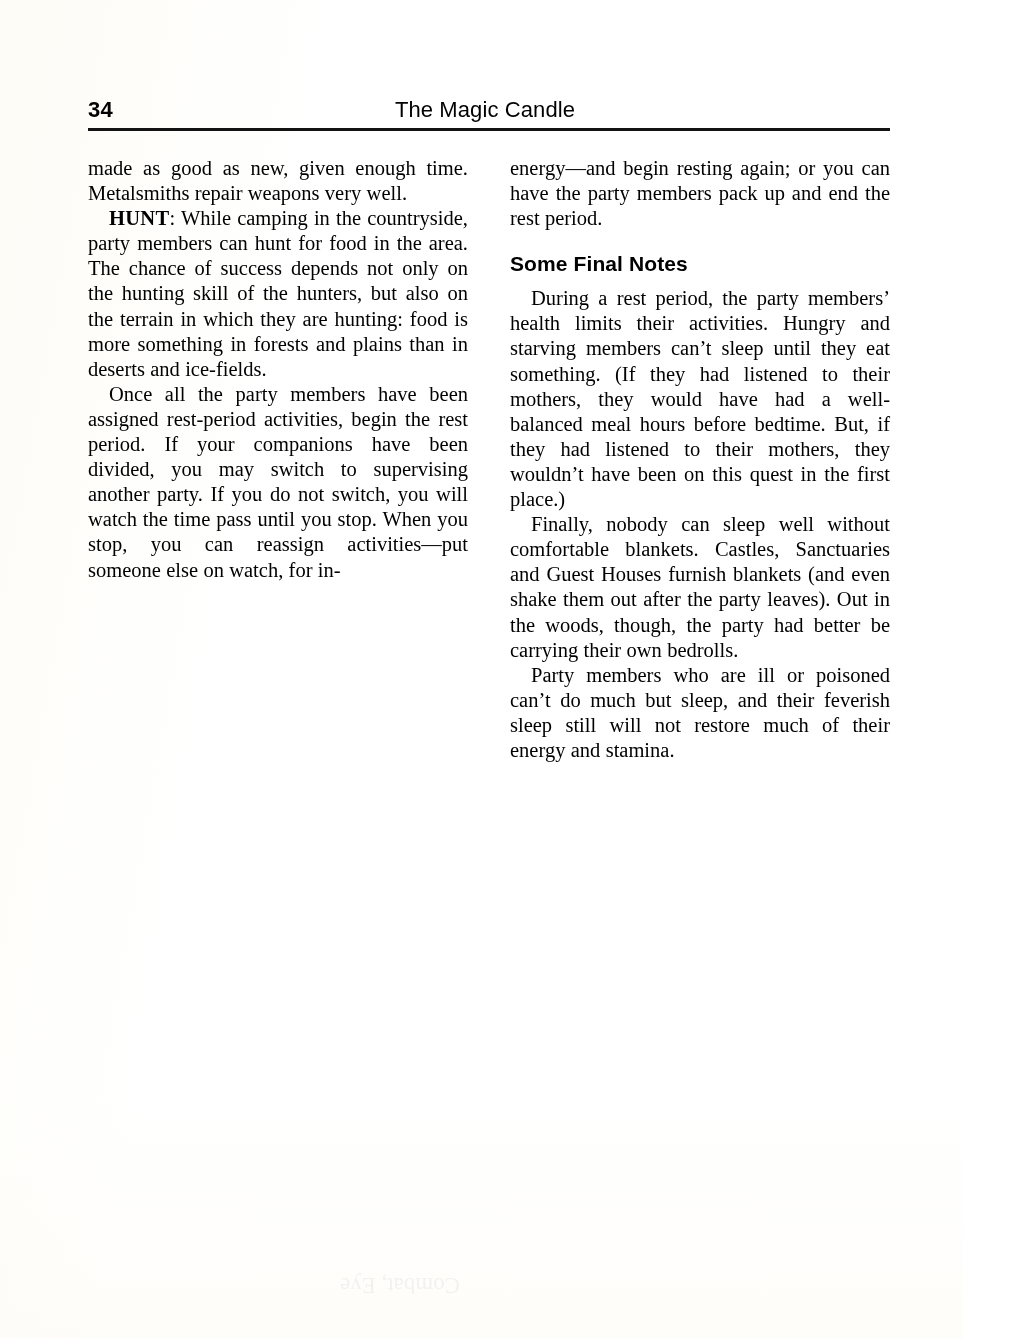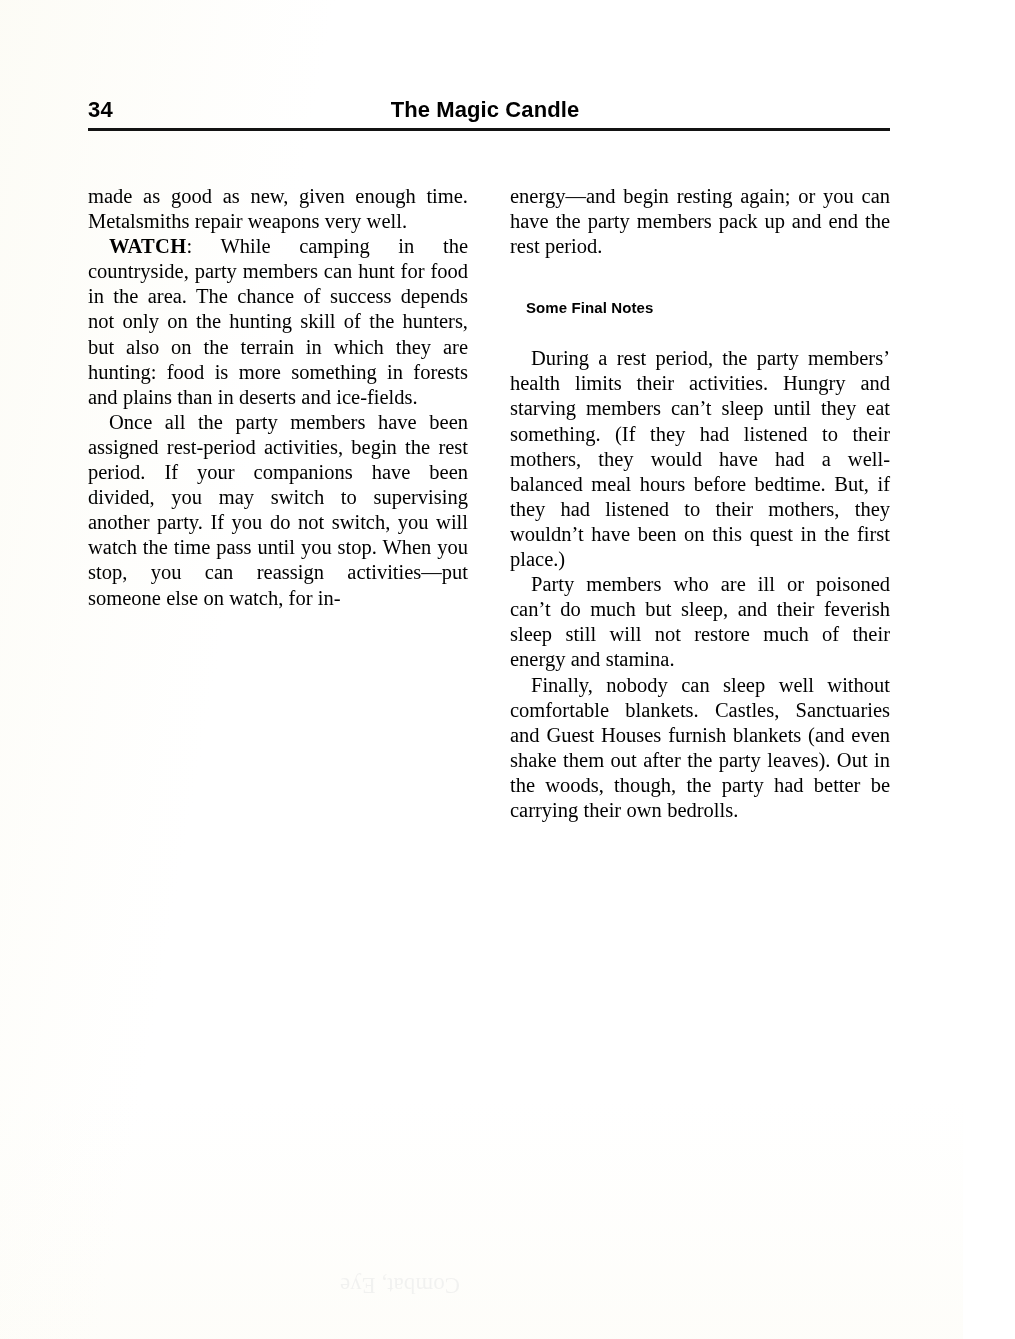--- a/index.html
+++ b/index.html
@@ -52,21 +52,21 @@
     line-height: 28px;
     letter-spacing: 0.2px;
   }
   .head-title {
     position: absolute;
     left: 0;
     top: 0;
     width: 802px;
     text-align: center;
     font-family: "Liberation Sans", "DejaVu Sans", sans-serif;
-    font-weight: bold;
+    font-weight: normal;
     font-size: 22px;
     line-height: 28px;
     letter-spacing: 0.1px;
     
     transform: translateX(-4px);
   }
   .head-rule {
     position: absolute;
     left: 88px;
     top: 128px;
@@ -95,33 +95,33 @@
     margin: 0;
     font-size: 20.5px;
     line-height: 25.1px;
     text-align: justify;
     text-justify: inter-word;
     text-indent: 21px;
     word-spacing: 0.2px;
     -webkit-hyphens: none;
     hyphens: none;
   }
-  p.body.no-indent { text-indent: 0; margin-top: 28px; }
+  p.body.no-indent { text-indent: 0; }
 
   .run-in {
     font-weight: bold;
     letter-spacing: 0.3px;
   }
 
   h2.section-heading {
-    margin: 16px;
+    margin: 0;
     padding: 20px 0 9px 0;
     font-family: "Liberation Sans", "DejaVu Sans", sans-serif;
     font-weight: bold;
-    font-size: 15px;
+    font-size: 21px;
     line-height: 26px;
     text-align: left;
     letter-spacing: 0.1px;
   }
 
   
   .showthrough {
     position: absolute;
     left: 300px;
     top: 1196px;
@@ -154,21 +154,21 @@
 
   <div class="columns">
 
     <div class="col col-left">
 
       <p class="body no-indent">
         <span>made as good as new, given enough time. Metalsmiths repair weapons very well.</span>
       </p>
 
       <p class="body">
-        <span class="run-in">WATCH</span><span>: While camping in the countryside, party members can hunt for food in the area. The chance of success depends not only on the hunting skill of the hunters, but also on the terrain in which they are hunting: food is more something in forests and plains than in deserts and ice-fields.</span>
+        <span class="run-in">HUNT</span><span>: While camping in the countryside, party members can hunt for food in the area. The chance of success depends not only on the hunting skill of the hunters, but also on the terrain in which they are hunting: food is more something in forests and plains than in deserts and ice-fields.</span>
       </p>
 
 
 
       <p class="body">
         <span>Once all the party members have been assigned rest-period activities, begin the rest period. If your companions have been divided, you may switch to supervising another party. If you do not switch, you will watch the time pass until you stop. When you stop, you can reassign activities—put someone else on watch, for in-</span>
       </p>
 
     </div>
 
@@ -178,26 +178,26 @@
         <span>energy—and begin resting again; or you can have the party members pack up and end the rest period.</span>
       </p>
 
       <h2 class="section-heading">Some Final Notes</h2>
 
       <p class="body">
         <span>During a rest period, the party members’ health limits their activities. Hungry and starving members can’t sleep until they eat something. (If they had listened to their mothers, they would have had a well-balanced meal hours before bedtime. But, if they had listened to their mothers, they wouldn’t have been on this quest in the first place.)</span>
       </p>
 
       <p class="body">
+        <span>Finally, nobody can sleep well without comfortable blankets. Castles, Sanctuaries and Guest Houses furnish blankets (and even shake them out after the party leaves). Out in the woods, though, the party had better be carrying their own bedrolls.</span>
+      </p>
+
+      <p class="body">
         <span>Party members who are ill or poisoned can’t do much but sleep, and their feverish sleep still will not restore much of their energy and stamina.</span>
       </p>
 
-      <p class="body">
-        <span>Finally, nobody can sleep well without comfortable blankets. Castles, Sanctuaries and Guest Houses furnish blankets (and even shake them out after the party leaves). Out in the woods, though, the party had better be carrying their own bedrolls.</span>
-      </p>
-
     </div>
 
   </div>
 
   <div class="showthrough">Combat, Eye</div>
 
 </div>
 
 </body></html>

